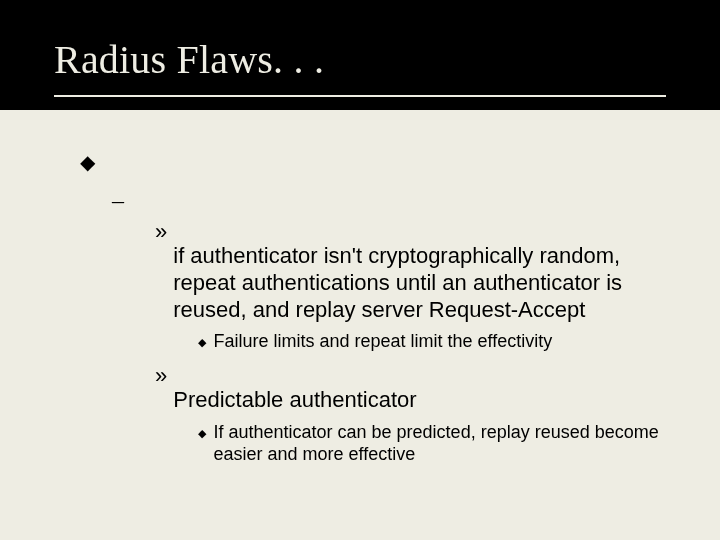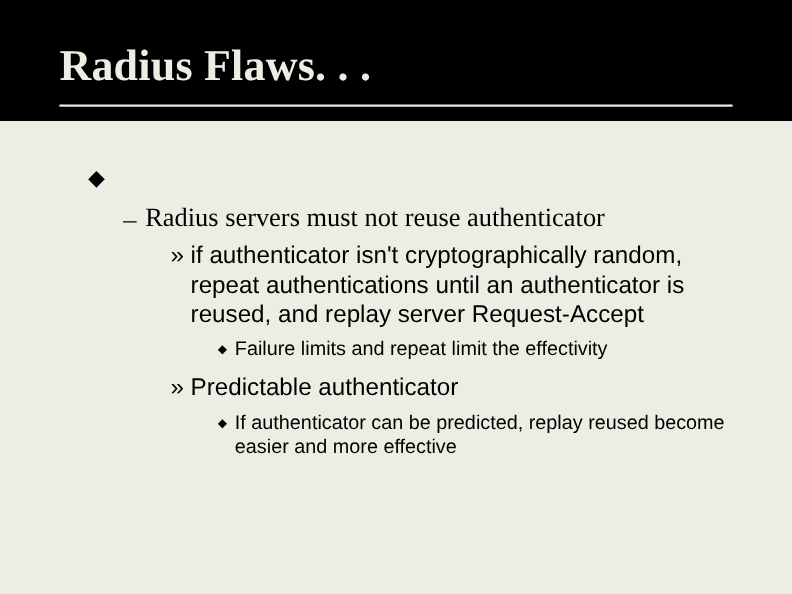--- a/index.html
+++ b/index.html
@@ -24,21 +24,21 @@
     top: 110px;
     bottom: 0;
     background: #eeede3;
   }
   .title {
     position: absolute;
     left: 54px;
     top: 36px;
     color: #eeede3;
     font-size: 40px;
-    font-weight: 700;
+    font-weight: 400;
     letter-spacing: 0.2px;
   }
   .divider {
     position: absolute;
     left: 54px;
     right: 54px;
     top: 95px;
     height: 2px;
     background: #eeede3;
   }
@@ -81,20 +81,21 @@
   }
   .l3-row {
     display: flex;
     align-items: flex-start;
   }
   .l3 .bullet {
     margin-right: 6px;
   }
   .l3 .text {
     flex: 1;
+    margin-top: 24px;
   }
   .l4 {
     font-size: 18px;
     font-family: Arial, Helvetica, sans-serif;
     margin-left: 118px;
     margin-bottom: 10px;
     line-height: 1.22;
     display: flex;
     align-items: flex-start;
   }
@@ -117,21 +118,20 @@
   <div class="divider"></div>
 
   <div class="content">
 
     <div class="l1">
       <span class="bullet">◆</span>
     </div>
 
     <div class="l2">
       <span class="bullet">–</span>
-      <span>Radius servers must not reuse authenticator</span>
     </div>
 
     <div class="l3">
       <div class="l3-row">
         <span class="bullet">»</span>
         <span class="text">if authenticator isn't cryptographically random, repeat authentications until an authenticator is reused, and replay server Request-Accept</span>
       </div>
     </div>
 
     <div class="l4">

